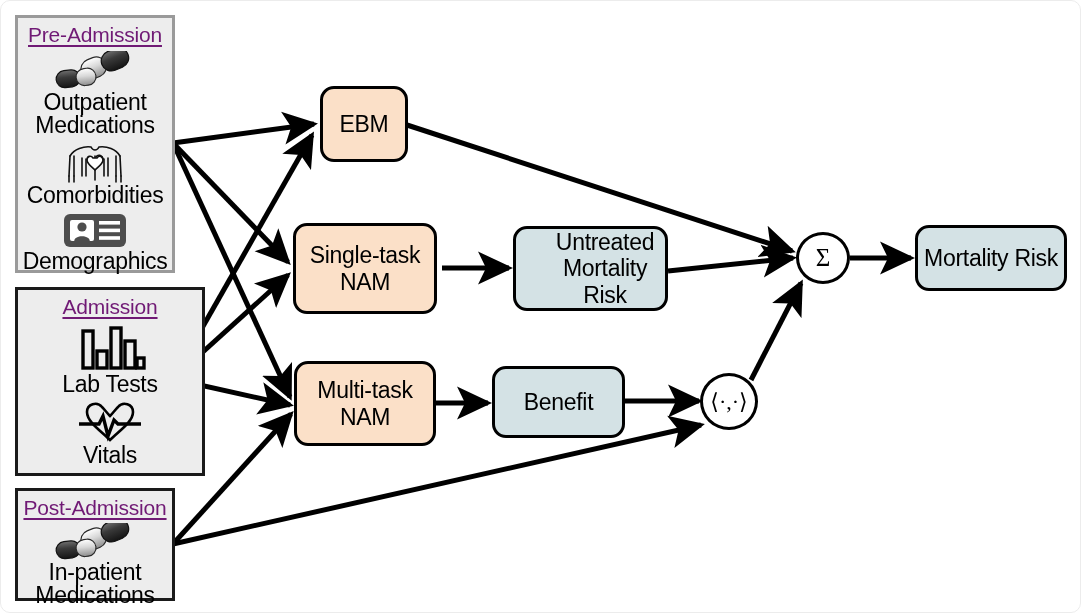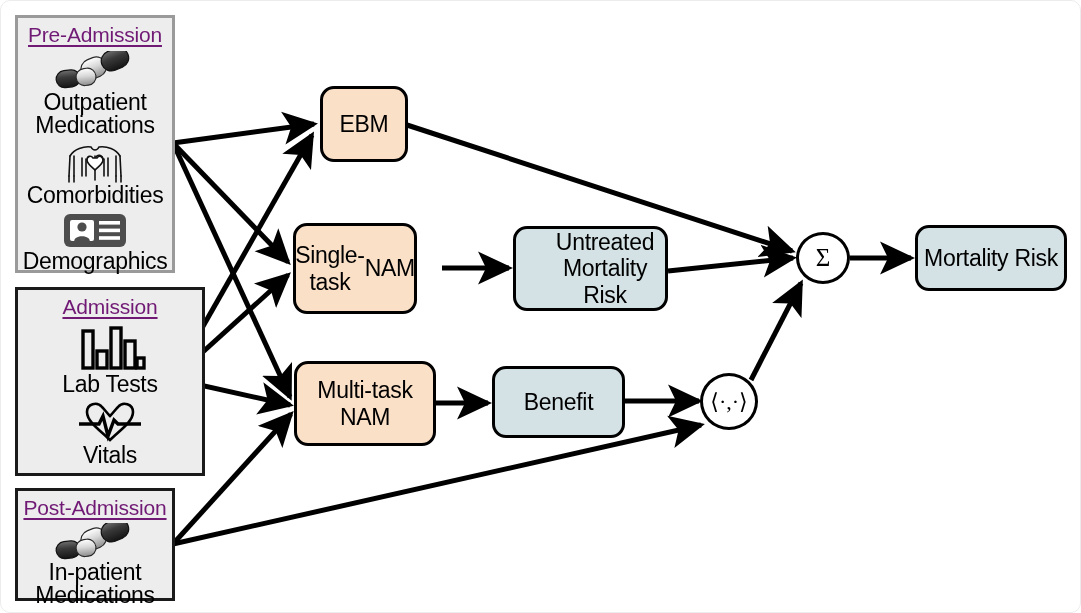--- a/index.html
+++ b/index.html
@@ -255,21 +255,21 @@
       </div>
       <div class="feature-label">In-patient</div>
       <div class="feature-label">Medications</div>
     </div>
   </div>
 
   <div class="node peach" style="left:319px; top:85px; width:88px; height:76px;">
     <span>EBM</span>
   </div>
 
-  <div class="node peach" style="left:292px; top:222px; width:124px; height:91px; flex-direction:row;">
+  <div class="node peach" style="left:292px; top:222px; width:144px; height:91px; flex-direction:column;">
     <span>Single-task</span>
     <span>NAM</span>
   </div>
 
   <div class="node peach" style="left:293px; top:360px; width:142px; height:85px; flex-direction:column;">
     <span>Multi-task</span>
     <span>NAM</span>
   </div>
 
   <div class="node blue" style="left:512px; top:225px; width:155px; height:85px; flex-direction:column;padding-left:29px;">

